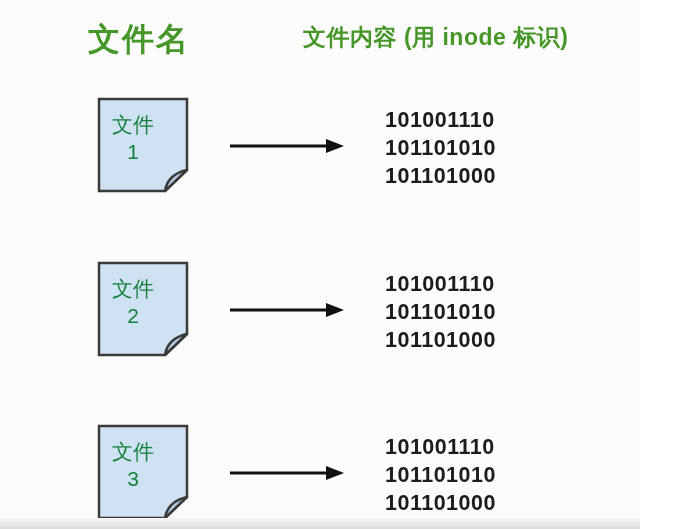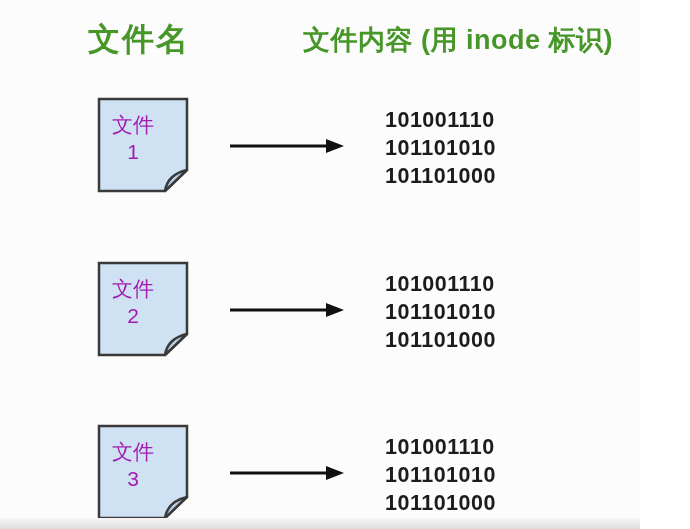--- a/index.html
+++ b/index.html
@@ -15,26 +15,26 @@
   body{font-family:"Liberation Sans","DejaVu Sans",sans-serif;background:#ffffff;}
   .canvas{
     position:relative;width:640px;height:529px;overflow:hidden;
     background:var(--bg);
   }
   .hdr{
     position:absolute;font-weight:bold;color:var(--header-green);
     white-space:nowrap;
   }
   .hdr-left{left:88px;top:18px;font-size:32px;letter-spacing:2px;}
-  .hdr-right{left:303px;top:22px;font-size:27px;letter-spacing:0.5px;text-align:right;}
+  .hdr-right{left:303px;top:22px;font-size:23px;letter-spacing:0.5px;text-align:right;}
   .row{position:absolute;left:0;width:690px;height:100px;}
   .file-icon{position:absolute;left:97px;top:0;}
   .file-label{
     position:absolute;left:97px;top:14px;width:72px;text-align:center;
-    font-size:21px;line-height:27px;color:#a21caf;
+    font-size:21px;line-height:27px;color:#15803d;
   }
   .arrow{position:absolute;left:230px;top:41px;}
   .binary{
     position:absolute;left:385px;top:9px;
     font-size:21.5px;line-height:28px;color:var(--text-dark);
     letter-spacing:0.5px;font-weight:700;white-space:nowrap;
   }
   .bottom-strip{
     position:absolute;left:0;bottom:0;width:690px;height:11px;
     background:linear-gradient(to bottom,#f7f7f7,#dcdcdc);

